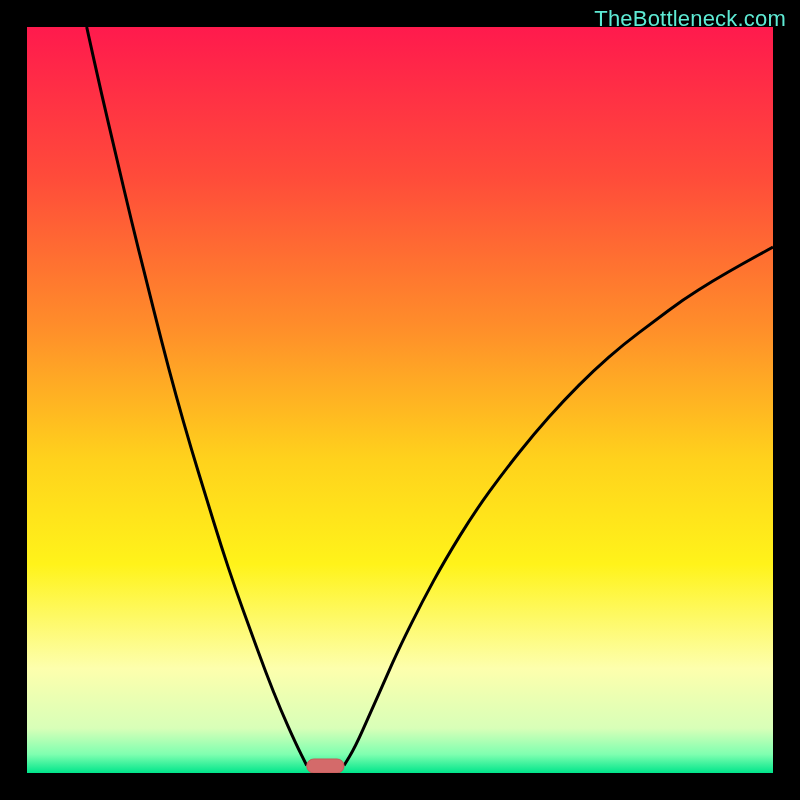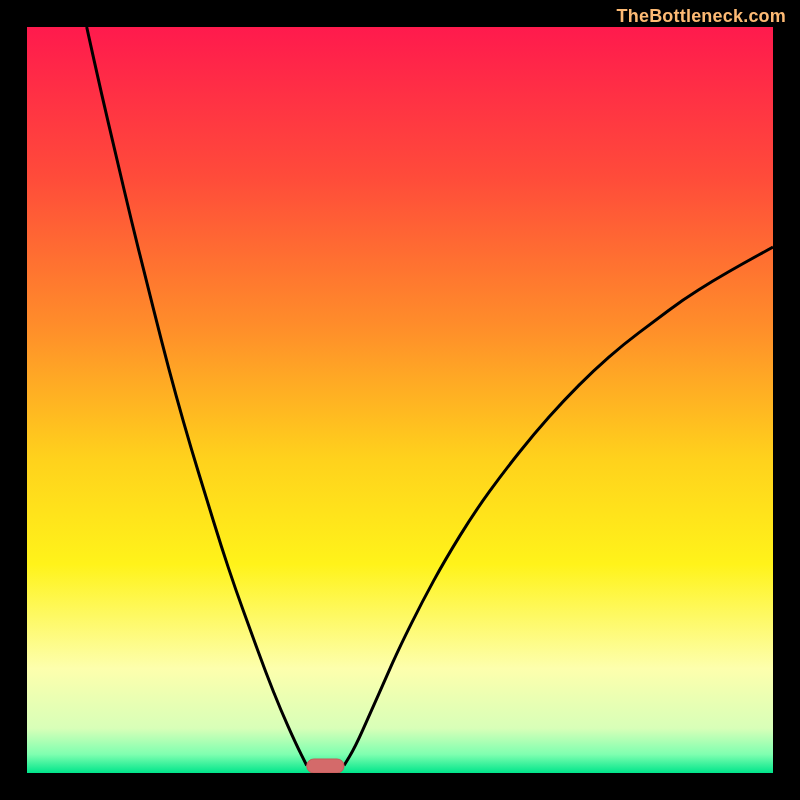--- a/index.html
+++ b/index.html
@@ -24,23 +24,23 @@
     left: 27px;
     top: 27px;
     width: 746px;
     height: 746px;
     overflow: hidden;
   }
   .watermark {
     position: absolute;
     top: 6px;
     right: 14px;
-    color: #fdba74;
-    font-size: 18px;
-    font-weight: 700;
+    color: #5eead4;
+    font-size: 22px;
+    font-weight: 400;
     letter-spacing: 0.2px;
   }
   svg { display: block; }
 </style>
 </head>
 <body>
 
 <div class="frame">
 
   <div class="plot-area">

